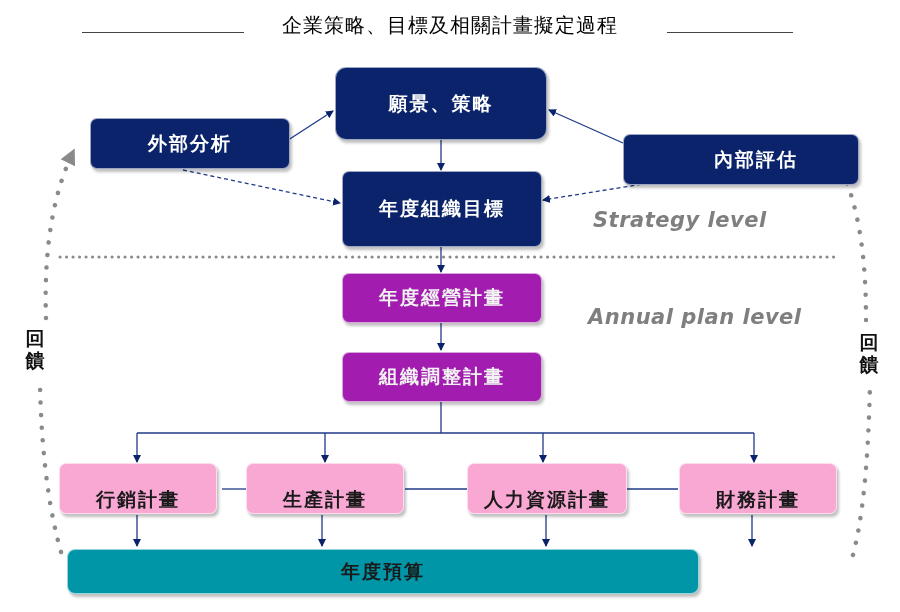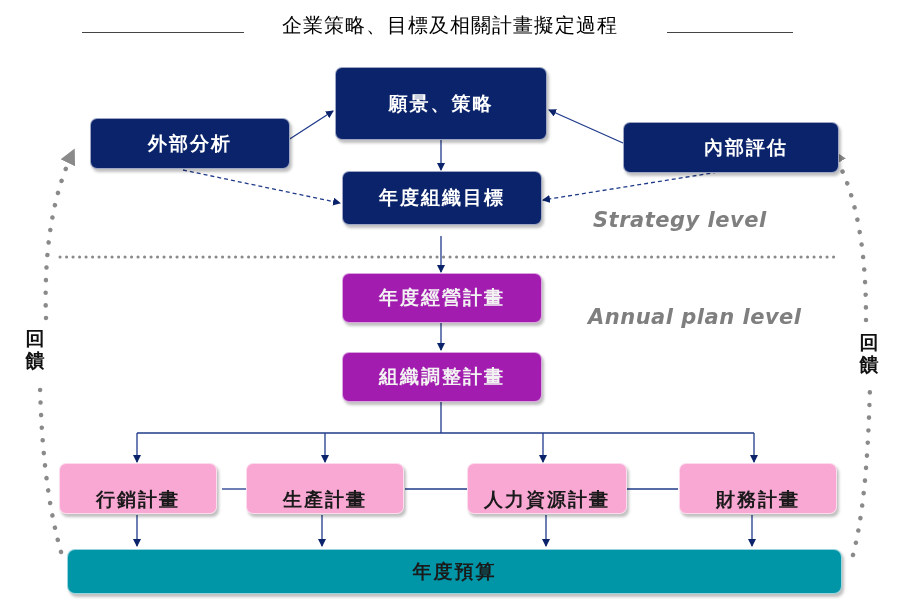--- a/index.html
+++ b/index.html
@@ -69,30 +69,30 @@
 
   <line x1="60" y1="257" x2="840" y2="257" stroke="#8a8a8a" stroke-width="3" stroke-linecap="round" stroke-dasharray="0.1,6.4"></line>
 
   <path d="M46,318 C44,260 50,200 73,152" fill="none" stroke="#8a8a8a" stroke-width="4.5" stroke-linecap="round" stroke-dasharray="0.1,12.5" marker-end="url(#garr)"></path>
   <path d="M61,552 C52,520 42,470 40,385" fill="none" stroke="#8a8a8a" stroke-width="4.5" stroke-linecap="round" stroke-dasharray="0.1,12.5"></path>
 
   <path d="M866,320 C866,260 860,200 833,152" fill="none" stroke="#8a8a8a" stroke-width="4.5" stroke-linecap="round" stroke-dasharray="0.1,12.5" marker-end="url(#garr)"></path>
   <path d="M853,555 C862,520 868,470 870,385" fill="none" stroke="#8a8a8a" stroke-width="4.5" stroke-linecap="round" stroke-dasharray="0.1,12.5"></path>
 </svg>
 
-<div class="box navy" style="left:335px;top:67px;width:212px;height:73px;flex-direction:column;line-height:23px;">
+<div class="box navy" style="left:335px;top:67px;width:212px;height:73px;flex-direction:column;line-height:23px;border-radius:11px;">
   <span>願景、策略</span>
 </div>
 <div class="box navy" style="left:82px;top:118px;width:200px;height:51px;margin-left:8px;">
   <span>外部分析</span>
 </div>
-<div class="box navy" style="left:623px;top:122px;width:216px;height:51px;padding-left:30px;">
+<div class="box navy" style="left:623px;top:134px;width:236px;height:51px;padding-left:30px;">
   <span>內部評估</span>
 </div>
-<div class="box navy" style="left:342px;top:171px;width:200px;height:54px;">
+<div class="box navy" style="left:342px;top:171px;width:200px;height:76px;">
   <span>年度組織目標</span>
 </div>
 <div class="abs level" style="left:593px;top:208px;">Strategy level</div>
 
 <div class="box green" style="left:342px;top:273px;width:200px;height:50px;">
   <span>年度經營計畫</span>
 </div>
 <div class="abs level" style="left:588px;top:305px;">Annual plan level</div>
 <div class="box green" style="left:342px;top:352px;width:200px;height:50px;">
   <span>組織調整計畫</span>
@@ -104,21 +104,21 @@
 <div class="box lime" style="left:246px;top:463px;width:158px;height:51px;">
   <span>生產計畫</span>
 </div>
 <div class="box lime" style="left:467px;top:463px;width:160px;height:51px;">
   <span>人力資源計畫</span>
 </div>
 <div class="box lime" style="left:679px;top:463px;width:158px;height:51px;">
   <span>財務計畫</span>
 </div>
 
-<div class="box teal" style="left:67px;top:549px;width:775px;height:45px;">
+<div class="box teal" style="left:67px;top:549px;width:632px;height:45px;">
   <span>年度預算</span>
 </div>
 
 <div class="abs fb" style="left:24px;top:327px;">
   <div>回</div>
   <div>饋</div>
 </div>
 <div class="abs fb" style="left:858px;top:331px;">
   <div>回</div>
   <div>饋</div>

